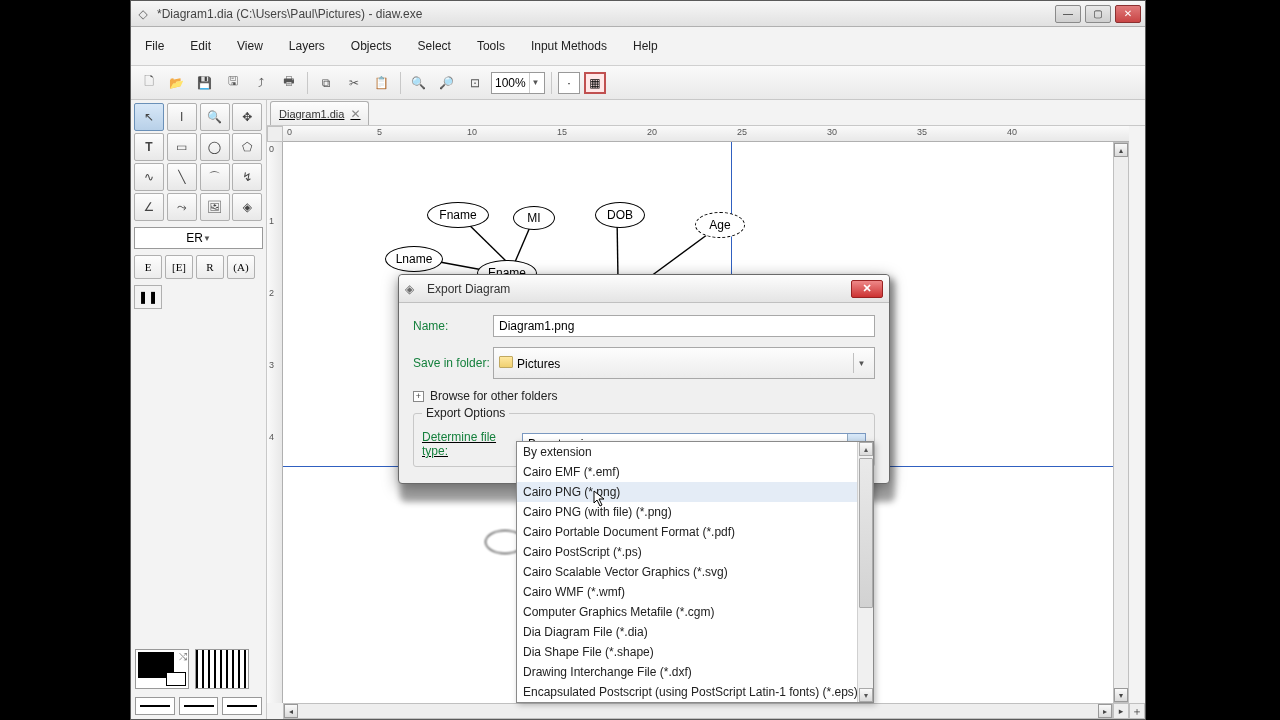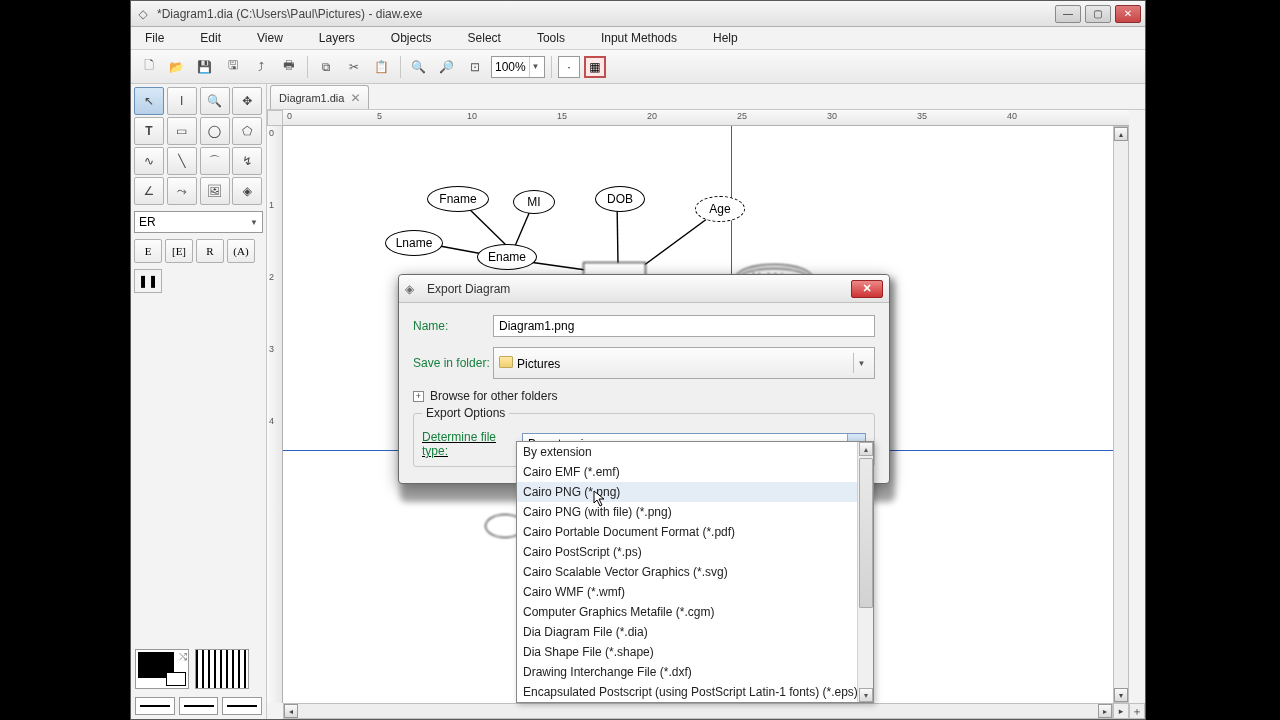--- a/index.html
+++ b/index.html
@@ -4,52 +4,52 @@
 <style>
 * { margin: 0; padding: 0; box-sizing: border-box; font-family: "Segoe UI", Tahoma, sans-serif; font-size: 12px; }
 body { background: #000; width: 1280px; height: 720px; overflow: hidden; position: relative; }
 .app { position: absolute; left: 130px; top: 0; width: 1016px; height: 720px; background: #fff; border: 1px solid #5a5a5a; display: flex; flex-direction: column; }
 .titlebar { height: 26px; background: linear-gradient(#f7f7f7,#e1e1e1); border-bottom: 1px solid #b0b0b0; display: flex; align-items: center; padding: 0 4px; }
 .titlebar .doc-icon { width: 16px; height: 16px; margin-right: 6px; display:inline-flex;align-items:center;justify-content:center;color:#6a6a6a;}
 .titlebar .title { color: #444; flex: 1; }
 .win-btns { display: flex; gap: 4px; }
 .win-btn { width: 26px; height: 18px; background: linear-gradient(#e8e8e8,#cfcfcf); border: 1px solid #8a8a8a; border-radius: 2px; display:flex;align-items:center;justify-content:center;font-size:10px;color:#333;}
 .win-btn.close { background: linear-gradient(#e07a7a,#c84545); color:#fff; border-color:#8a3030;}
-.menubar { height: 23px; background: #f3f3f3; border-bottom: 1px solid #d0d0d0; display: flex; align-items: center; padding: 0 6px; gap: 20px; }
+.menubar { height: 39px; background: #f3f3f3; border-bottom: 1px solid #d0d0d0; display: flex; align-items: center; padding: 0 6px; gap: 10px; }
 .menubar .mi { padding: 3px 8px; color: #222; cursor: default; }
 .toolbar { height: 34px; background: linear-gradient(#fafafa,#e9e9e9); border-bottom: 1px solid #c8c8c8; display: flex; align-items: center; padding: 0 6px; gap: 4px; }
 .tbtn { width: 24px; height: 24px; border: 1px solid transparent; border-radius: 2px; display:flex;align-items:center;justify-content:center; color:#555; }
 .tsep { width: 1px; height: 22px; background: #c8c8c8; margin: 0 2px; }
 .zoom-box { width: 54px; height: 22px; border: 1px solid #999; background: #fff; display:flex;align-items:center;padding:0 3px;justify-content:space-between;}
 .zoom-box .dd { width:12px;height:20px;border-left:1px solid #ccc;display:flex;align-items:center;justify-content:center;font-size:8px;color:#555;}
 .snap-box { width:22px; height:22px; border:1px solid #999; background:#fff; display:flex;align-items:center;justify-content:center;}
 .snap-box.active { border:2px solid #c05050; background:#ffe8e8;}
 .body { flex: 1; display: flex; min-height: 0; }
 .sidebar { width: 136px; background: #f3f3f3; border-right: 1px solid #c8c8c8; display: flex; flex-direction: column; }
 .tool-grid { display: grid; grid-template-columns: repeat(4, 1fr); gap: 2px; padding: 3px; }
 .tool { width: 30px; height: 28px; background: linear-gradient(#fdfdfd,#e8e8e8); border: 1px solid #b0b0b0; border-radius: 2px; display:flex;align-items:center;justify-content:center;color:#444;font-size:12px;}
 .tool.sel { background: linear-gradient(#d8e8f8,#b8d0e8); border-color:#6a90b8;}
-.sheet-sel { margin: 3px; height: 22px; border:1px solid #999; background:#fff; display:flex;align-items:center;padding:0 4px;justify-content:space-between;}
+.sheet-sel { margin: 3px; height: 22px; border:1px solid #999; background:#fff; display:flex;align-items:center;padding:0 4px;justify-content:center;}
 .er-row { display:flex; gap:3px; padding:3px;}
 .er-btn { width:28px; height:24px; border:1px solid #b0b0b0; background:linear-gradient(#fdfdfd,#ececec); border-radius:2px; display:flex;align-items:center;justify-content:center; font-family:serif;font-size:11px;}
 .pause-row { padding:3px; }
 .pause-btn { width:28px; height:24px; border:1px solid #b0b0b0; background:#f3f3f3; display:flex;align-items:center;justify-content:center;}
 .sidebar-spacer { flex:1; }
 .sw-row { display:flex; padding:4px; gap:6px;}
 .swatch { width:54px; height:40px; border:1px solid #999; background:#fff; position:relative;}
 .swatch .fg { position:absolute; left:2px; top:2px; width:36px; height:26px; background:#000;}
 .swatch .bg { position:absolute; right:2px; bottom:2px; width:20px; height:14px; background:#fff; border:1px solid #000;}
 .swatch .sw-arrow { position:absolute; right:1px; top:1px; font-size:10px; color:#555;}
 .hatch { width:54px; height:40px; border:1px solid #999; background:repeating-linear-gradient(90deg,#000 0,#000 2px,#fff 2px,#fff 6px);}
 .line-row { display:flex; padding:4px; gap:4px;}
 .line-sel { width:40px; height:18px; border:1px solid #999; background:#fff; display:flex;align-items:center;justify-content:center;}
 .line-sel .ln { width:30px; height:2px; background:#000;}
 .canvas-area { flex:1; display:flex; flex-direction:column; position:relative; background:#f3f3f3;}
 .tabs { height:26px; display:flex; align-items:flex-end; padding-left:3px; border-bottom:1px solid #c8c8c8;}
-.tab { height:24px; background:linear-gradient(#fdfdfd,#ececec); border:1px solid #b0b0b0; border-bottom:none; border-radius:3px 3px 0 0; padding:0 8px; display:flex; align-items:center; gap:6px;}
+.tab { height:24px; background:linear-gradient(#fdfdfd,#ececec); border:1px solid #b0b0b0; border-bottom:none; border-radius:3px 3px 0 0; padding:0 8px; display:flex; align-items:center; gap:6px;text-decoration:underline;}
 .tab .tx { font-size:11px; color:#333;}
 .tab .x { color:#888; font-size:12px;}
 .ruler-corner { position:absolute; left:0; top:26px; width:16px; height:16px; background:#eee; border:1px solid #c0c0c0;}
 .h-ruler { position:absolute; left:16px; right:16px; top:26px; height:16px; background:linear-gradient(#fafafa,#e8e8e8); border-bottom:1px solid #b0b0b0; font-size:9px; color:#555; overflow:hidden;}
 .h-ruler .lbl { position:absolute; bottom:4px; font-size:9px;}
 .v-ruler { position:absolute; left:0; top:42px; bottom:16px; width:16px; background:linear-gradient(90deg,#fafafa,#e8e8e8); border-right:1px solid #b0b0b0;}
 .v-ruler .lbl { position:absolute; left:2px; font-size:9px; color:#555;}
 .canvas { position:absolute; left:16px; right:16px; top:42px; bottom:16px; background:#fff; overflow:hidden;}
 .page-edge { position:absolute; left:448px; top:0; bottom:0; border-left:1px solid #3060c0;}
 .page-edge2 { position:absolute; left:0; right:0; top:324px; border-top:1px solid #3060c0;}

